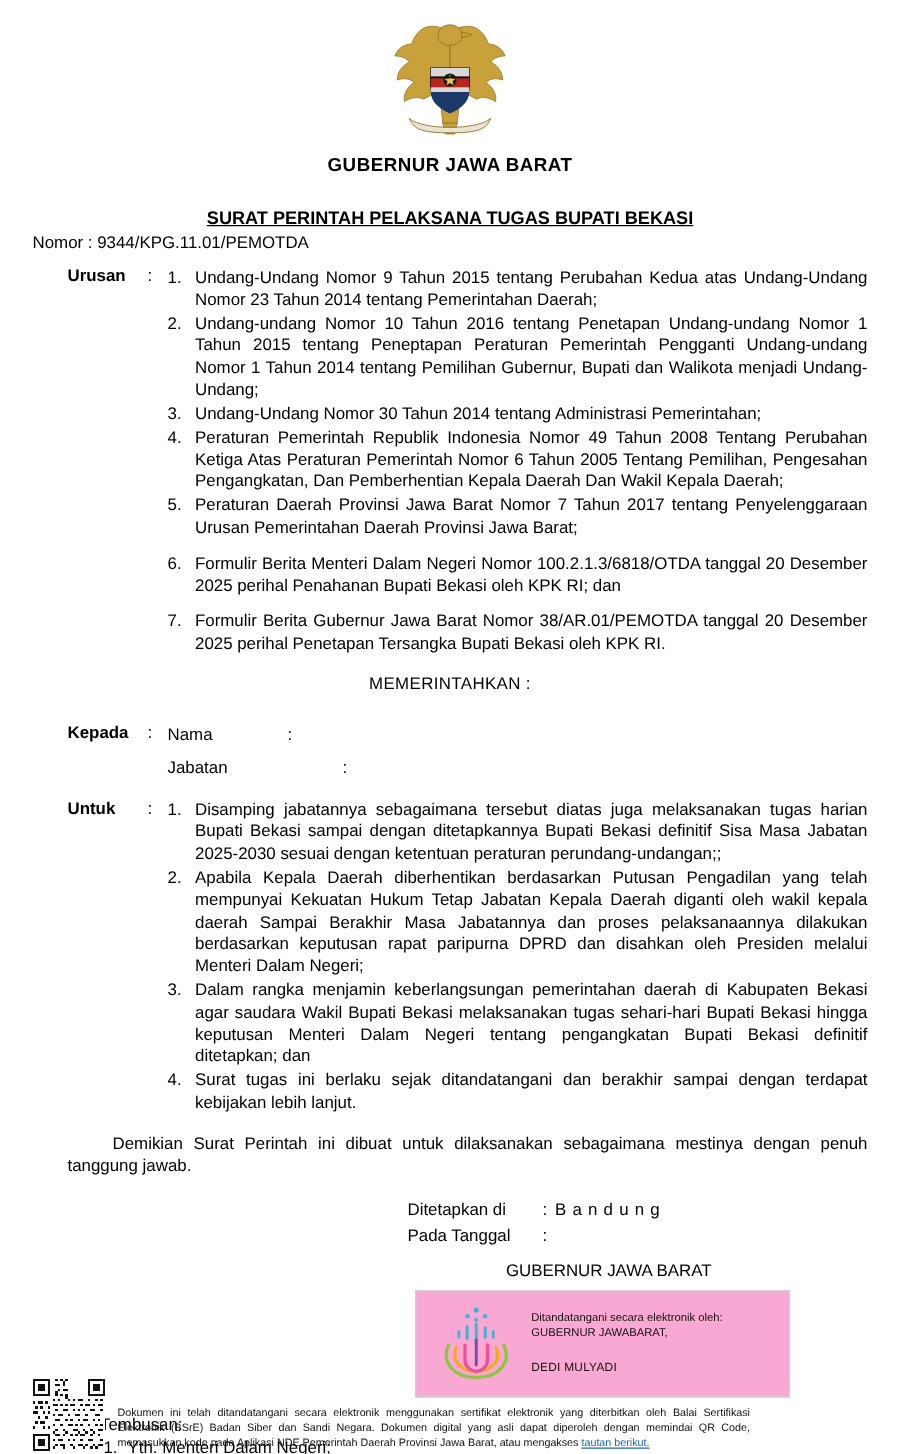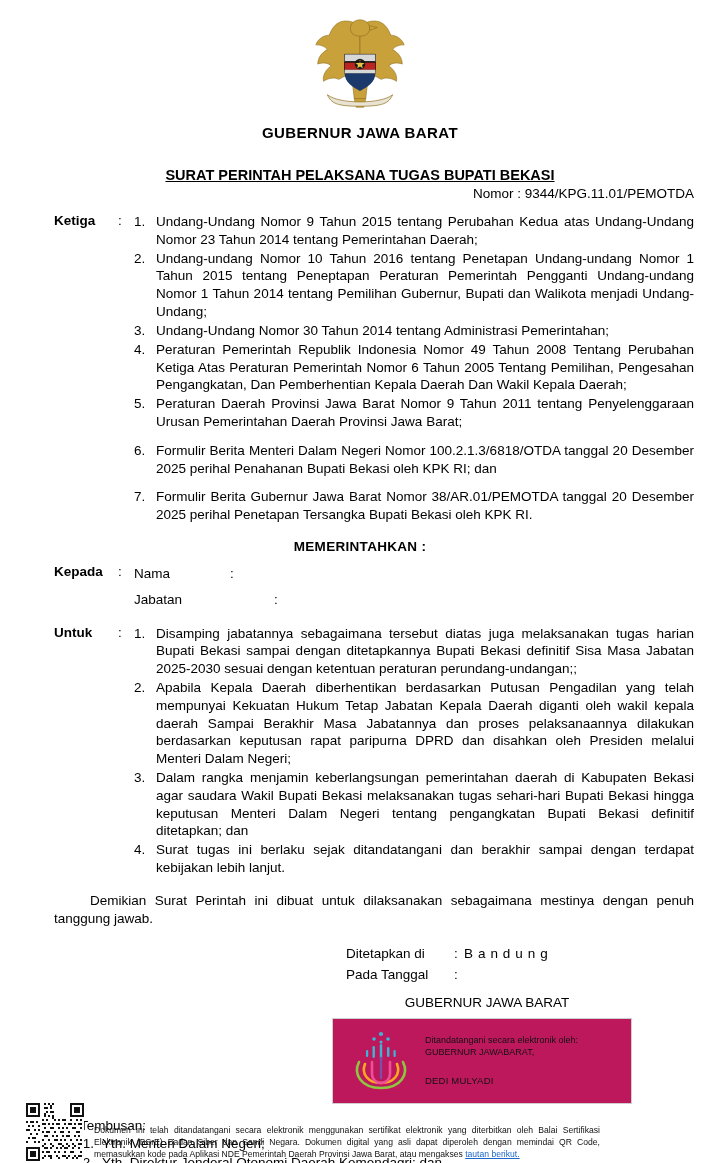--- a/index.html
+++ b/index.html
@@ -36,21 +36,21 @@
     margin-top: 6px;
   }
   .doc-title {
     text-align: center;
     font-weight: bold;
     font-size: 14.5px;
     text-decoration: underline;
     margin-top: 26px;
   }
   .doc-number {
-    text-align: right;
+    text-align: left;
     font-size: 13.5px;
     margin-top: 3px;
   }
   
   .row {
     display: flex;
     align-items: flex-start;
     margin-top: 12px;
   }
   .row-label {
@@ -86,21 +86,21 @@
     text-align: left;
   }
   ol.numlist > li .txt {
     flex: 1 1 auto;
     text-align: justify;
   }
   li.spaced { margin-top: 11px; }
 
   .center-bold {
     text-align: center;
-    font-weight: bold;
+    font-weight: normal;
     font-size: 13.5px;
     margin-top: 14px;
     letter-spacing: 0.3px;
   }
   
   .kepada-block { margin-top: 10px; }
   .kv {
     display: flex;
     font-size: 13.5px;
     line-height: 1.5;
@@ -120,41 +120,40 @@
 
   
   .sign-area {
     margin-top: 16px;
     padding-left: 300px;
   }
   .sign-kv {
     display: flex;
     font-size: 13.5px;
     line-height: 1.5;
-    margin-left: 20px;
   }
   .sign-kv .k { width: 108px; flex: 0 0 108px; }
   .sign-kv .c { width: 10px; flex: 0 0 10px; }
   .sign-kv .v { flex: 1 1 auto; letter-spacing: 0.6px; }
 
   .sign-title {
     text-align: center;
     font-size: 13.5px;
     margin-top: 10px;
     padding-right: 46px;
   }
   .esign-box {
     margin: 8px 0 0 6px;
     width: 300px;
     height: 86px;
     border: 1px solid #cfcfcf;
     display: flex;
     align-items: center;
     padding: 6px 8px;
-    background: #be185d;
+    background: #f9a8d4;
   }
   .esign-logo { width: 80px; flex: 0 0 80px; }
   .esign-text {
     flex: 1 1 auto;
     font-size: 9px;
     line-height: 1.35;
     color: #111;
     padding-left: 4px;
   }
   .esign-name {
@@ -237,21 +236,21 @@
       </g>
     </svg>
   </div>
 
   <div class="gov-title">GUBERNUR JAWA BARAT</div>
 
   <div class="doc-title">SURAT PERINTAH PELAKSANA TUGAS BUPATI BEKASI</div>
   <div class="doc-number">Nomor :  9344/KPG.11.01/PEMOTDA</div>
 
   <div class="row">
-    <div class="row-label">Ketiga</div>
+    <div class="row-label">Urusan</div>
     <div class="row-colon">:</div>
     <div class="row-content">
       <ol class="numlist">
         <li>
             <span class="num">1.</span>
             <span class="txt">Undang-Undang Nomor 9 Tahun 2015 tentang Perubahan Kedua atas Undang-Undang Nomor 23 Tahun 2014 tentang Pemerintahan Daerah;</span>
           </li>
         <li>
             <span class="num">2.</span>
             <span class="txt">Undang-undang Nomor 10 Tahun 2016 tentang Penetapan Undang-undang Nomor 1 Tahun 2015 tentang Peneptapan Peraturan Pemerintah Pengganti Undang-undang Nomor 1 Tahun 2014 tentang Pemilihan Gubernur, Bupati dan Walikota menjadi Undang-Undang;</span>
@@ -259,37 +258,37 @@
         <li>
             <span class="num">3.</span>
             <span class="txt">Undang-Undang Nomor 30 Tahun 2014 tentang Administrasi Pemerintahan;</span>
           </li>
         <li>
             <span class="num">4.</span>
             <span class="txt">Peraturan Pemerintah Republik Indonesia Nomor 49 Tahun 2008 Tentang Perubahan Ketiga Atas Peraturan Pemerintah Nomor 6 Tahun 2005 Tentang Pemilihan, Pengesahan Pengangkatan, Dan Pemberhentian Kepala Daerah Dan Wakil Kepala Daerah;</span>
           </li>
         <li>
             <span class="num">5.</span>
-            <span class="txt">Peraturan Daerah Provinsi Jawa Barat Nomor 9 Tahun 2011 tentang Penyelenggaraan Urusan Pemerintahan Daerah Provinsi Jawa Barat;</span>
+            <span class="txt">Peraturan Daerah Provinsi Jawa Barat Nomor 7 Tahun 2017 tentang Penyelenggaraan Urusan Pemerintahan Daerah Provinsi Jawa Barat;</span>
           </li>
         <li class="spaced">
             <span class="num">6.</span>
             <span class="txt">Formulir Berita Menteri Dalam Negeri Nomor 100.2.1.3/6818/OTDA tanggal 20 Desember 2025 perihal Penahanan Bupati Bekasi oleh KPK RI; dan</span>
           </li>
         <li class="spaced">
             <span class="num">7.</span>
             <span class="txt">Formulir Berita Gubernur Jawa Barat Nomor 38/AR.01/PEMOTDA tanggal 20 Desember 2025 perihal Penetapan Tersangka Bupati Bekasi oleh KPK RI.</span>
           </li>
       </ol>
     </div>
   </div>
 
   <div class="center-bold">MEMERINTAHKAN :</div>
 
-  <div class="row" style="margin-top:10px;">
+  <div class="row" style="margin-top:24px;">
     <div class="row-label">Kepada</div>
     <div class="row-colon">:</div>
     <div class="row-content">
       <div class="kepada-block" style="margin-top:0;">
         <div class="kv">
           <div class="k">Nama</div>
           <div class="c">:</div>
         </div>
         <div class="kv" style="margin-top:6px;gap:44px;">
           <div class="k">Jabatan</div>

